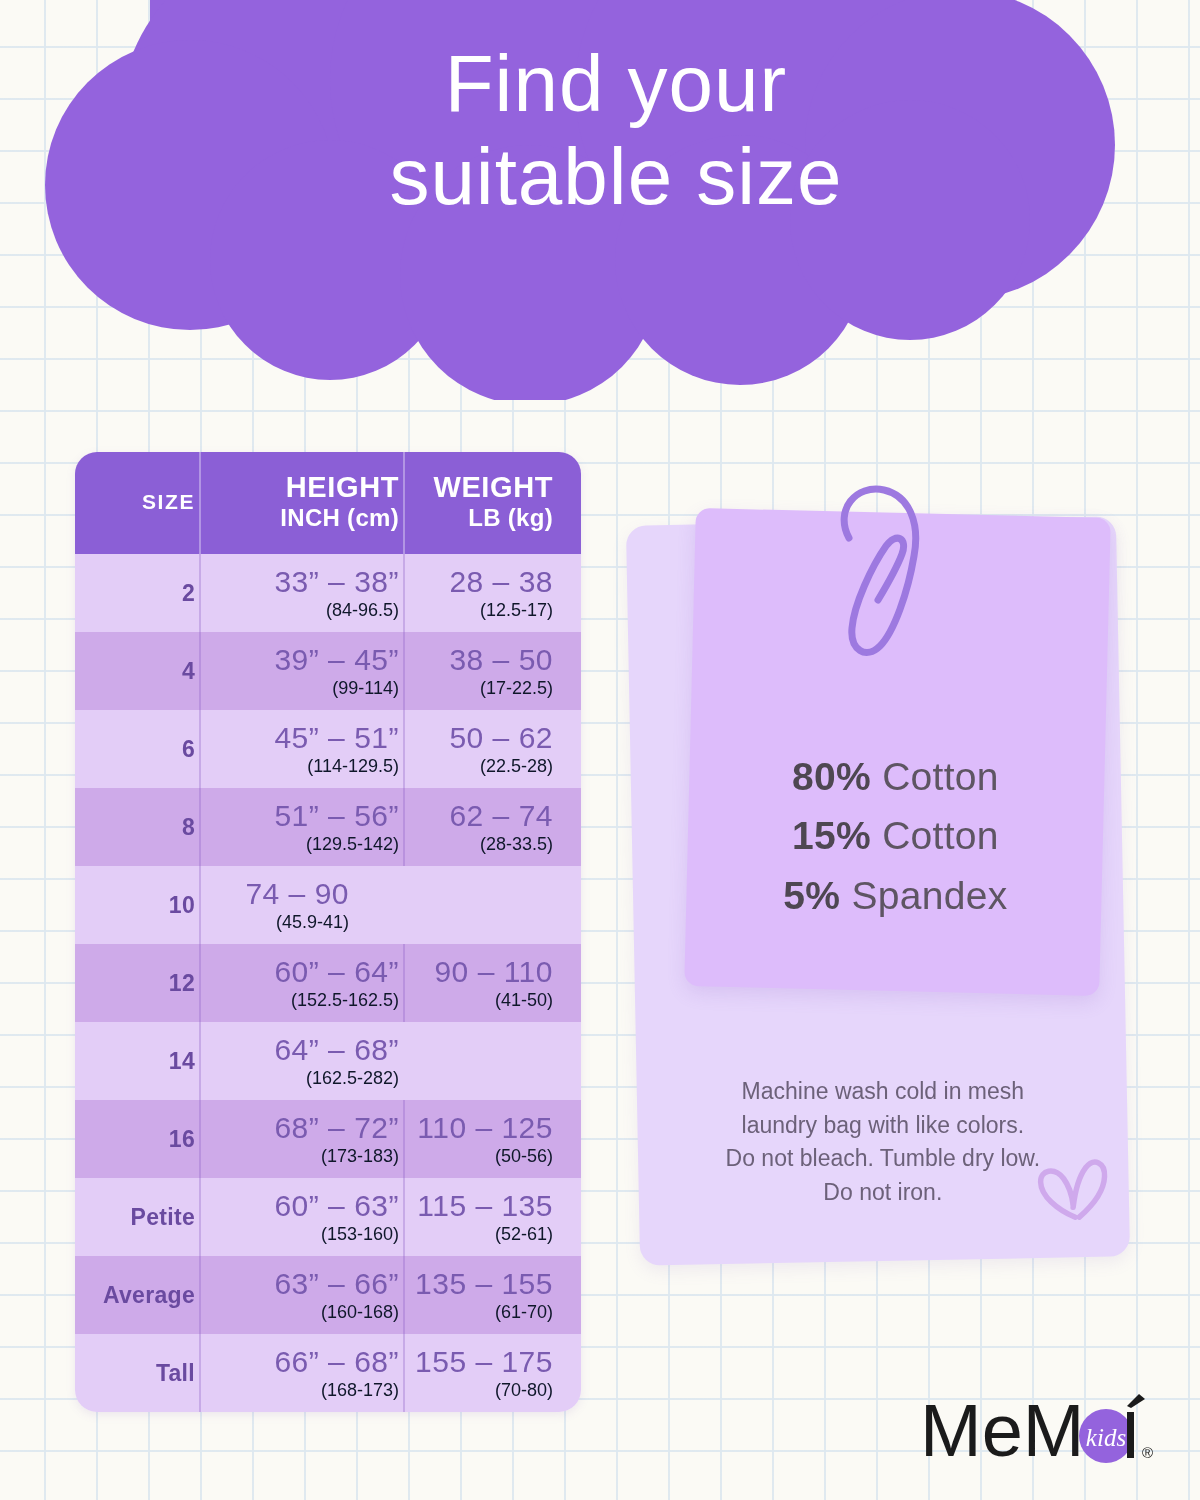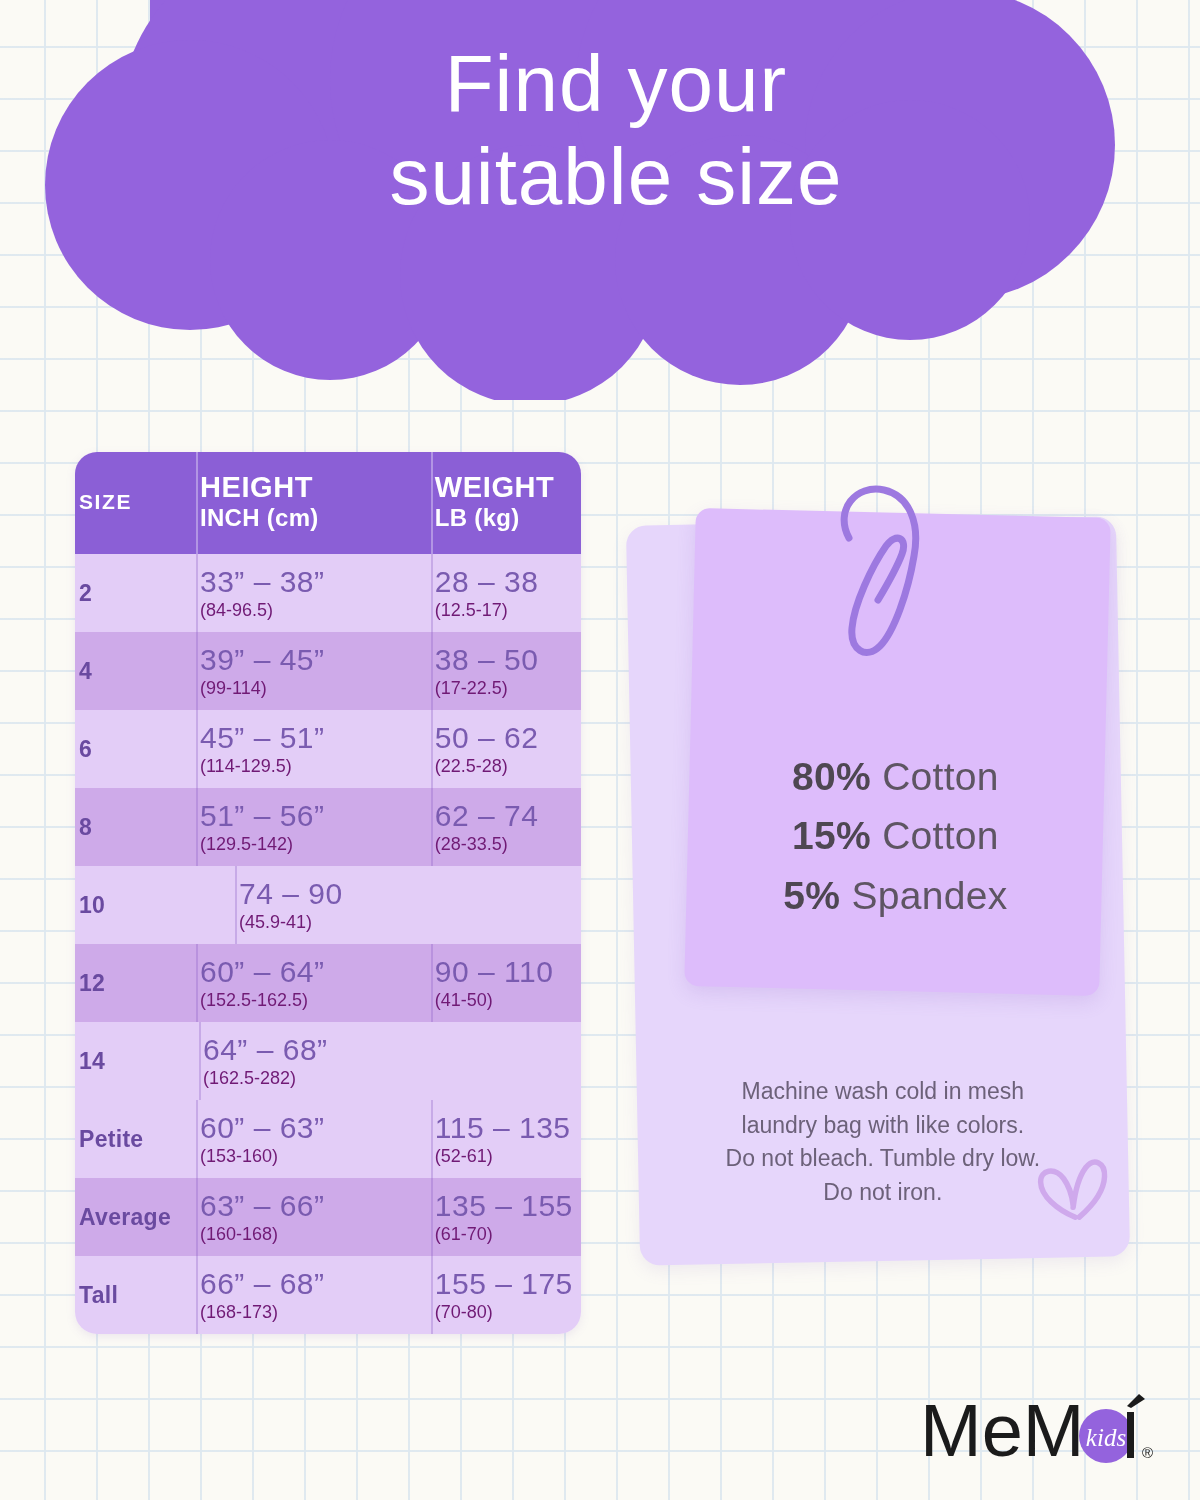--- a/index.html
+++ b/index.html
@@ -46,26 +46,26 @@
     position:absolute; left:75px; top:452px;
     width:506px;
     border-radius:22px;
     overflow:hidden;
     box-shadow:0 3px 10px rgba(140,110,190,.13);
   }
   .trow{ display:flex; position:relative; }
   .trow > div{
     position:relative;
     display:flex; flex-direction:column;
-    align-items:flex-start; justify-content:center;
+    align-items:flex-end; justify-content:center;
     padding:11px 4px;
   }
   .c-size  { width:124px; }
   .c-height{ width:204px; }
-  .c-weight{ width:154px;margin-left:36px; }
+  .c-weight{ width:154px; }
 
   
   .c-height::before, .c-weight::before{
     content:""; position:absolute; left:0; top:0; bottom:0;
     width:2px; background:rgba(140,95,200,.32);
   }
   #head-row .c-height::before, #head-row .c-weight::before{
     background:rgba(255,255,255,.34);
   }
 
@@ -88,21 +88,21 @@
   .row-light{ background:#e3cdf7; }
   .row-dark { background:#ceaae9; }
   .cell-size{
     color:#6a4aa0; font-size:23px; font-weight:bold; letter-spacing:.3px;
   }
   .cell-main{
     color:#7a5bb0; font-size:30px; font-weight:500; letter-spacing:.5px;
     white-space:nowrap;
   }
   .cell-sub{
-    color:#701a75; font-size:18px; font-weight:400; margin-top:1px;
+    color:#0f172a; font-size:18px; font-weight:400; margin-top:1px;
     white-space:nowrap;
   }
 
   
   #note-stack{ position:absolute; left:620px; top:495px; width:510px; height:780px; }
 
   
   #care-card{
     position:absolute; left:13px; top:26px;
     width:490px; height:740px;
@@ -280,20 +280,33 @@
         </div>
         <div class="trow row-light">
           <div class="c-size">
             <span class="cell-size">14</span>
           </div>
           <div class="c-height">
             <span class="cell-main">64” – 68”</span>
             <span class="cell-sub">(162.5-282)</span>
           </div>
         </div>
+        <div class="trow row-dark">
+          <div class="c-size">
+            <span class="cell-size">16</span>
+          </div>
+          <div class="c-height">
+            <span class="cell-main">68” – 72”</span>
+            <span class="cell-sub">(173-183)</span>
+          </div>
+          <div class="c-weight">
+            <span class="cell-main">110 – 125</span>
+            <span class="cell-sub">(50-56)</span>
+          </div>
+        </div>
         <div class="trow row-light">
           <div class="c-size">
             <span class="cell-size">Petite</span>
           </div>
           <div class="c-height">
             <span class="cell-main">60” – 63”</span>
             <span class="cell-sub">(153-160)</span>
           </div>
           <div class="c-weight">
             <span class="cell-main">115 – 135</span>

